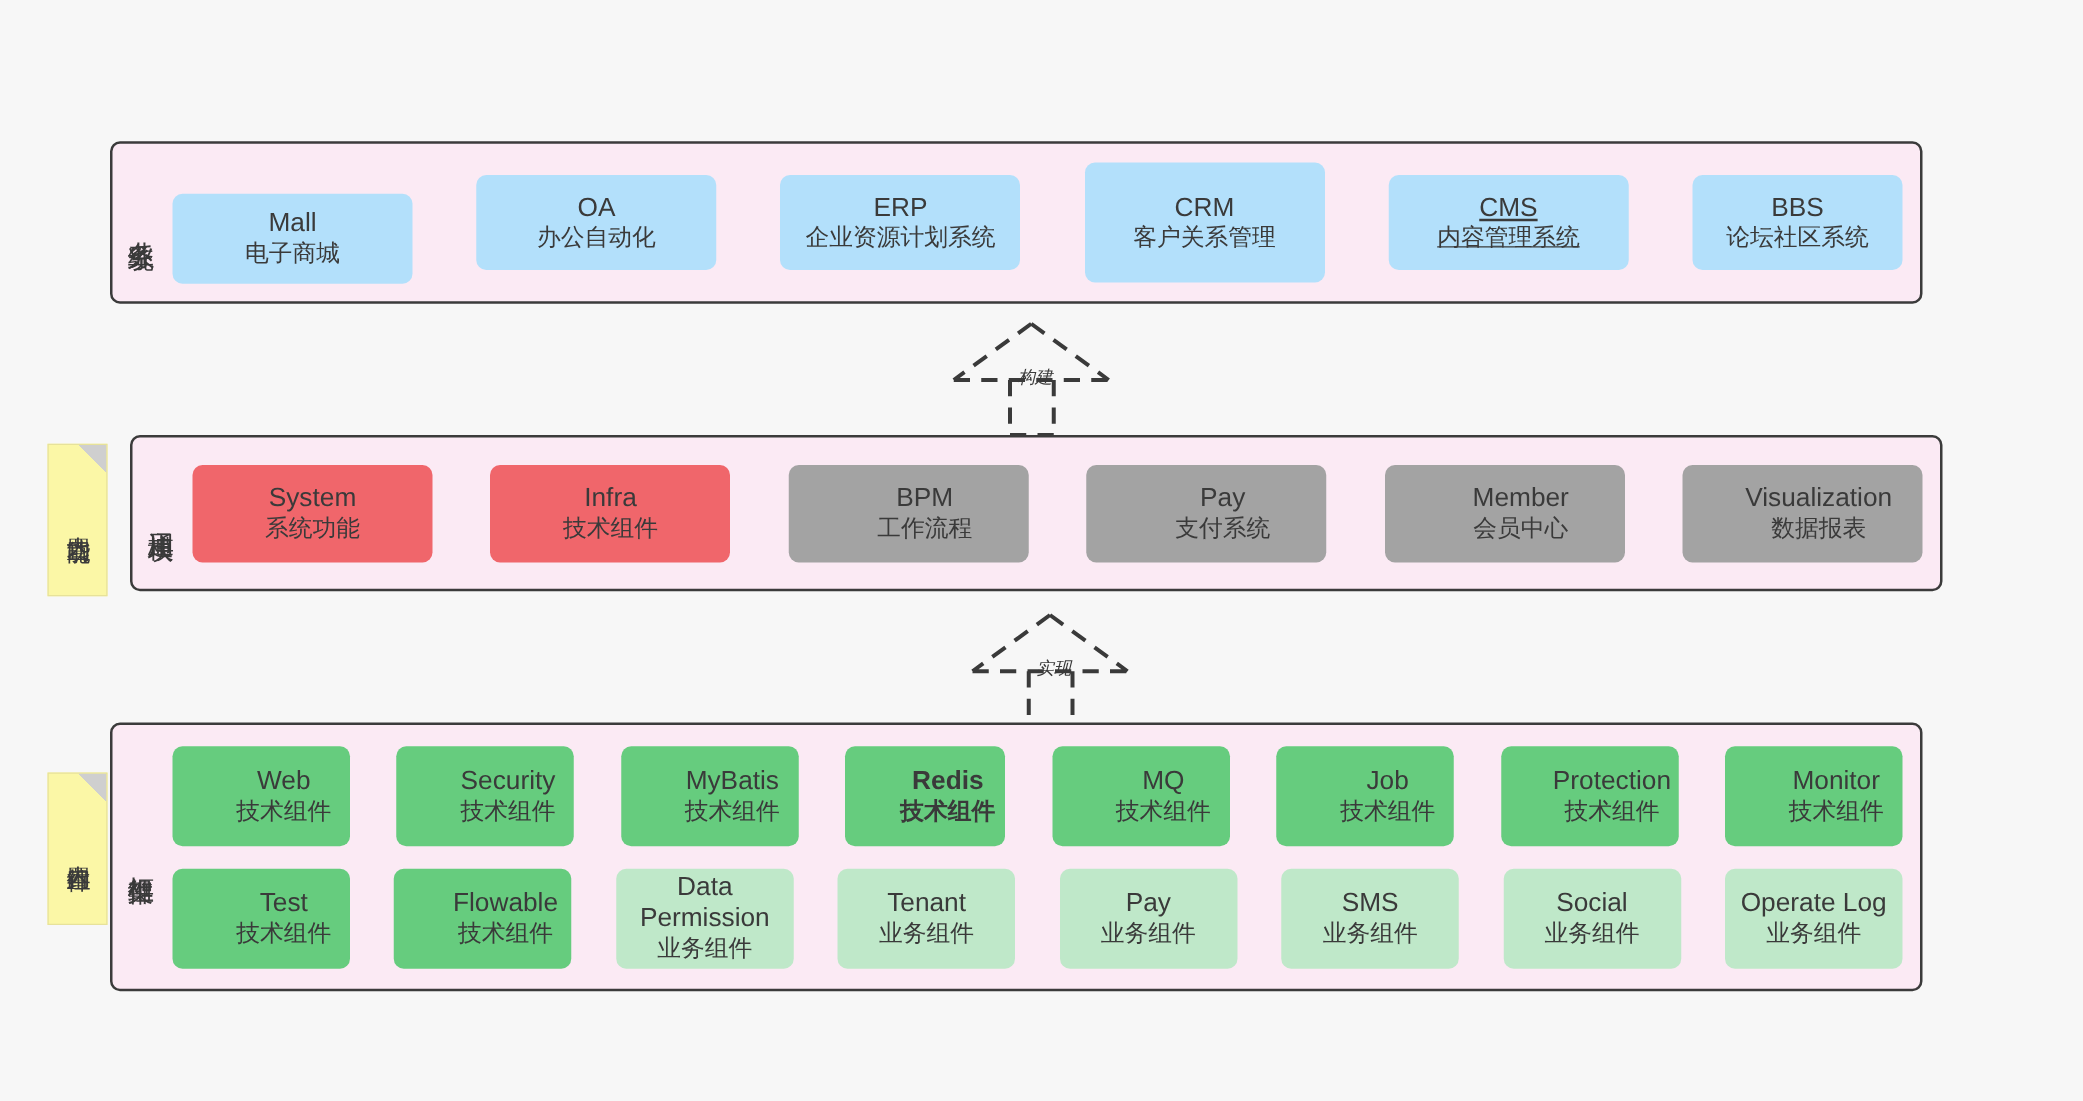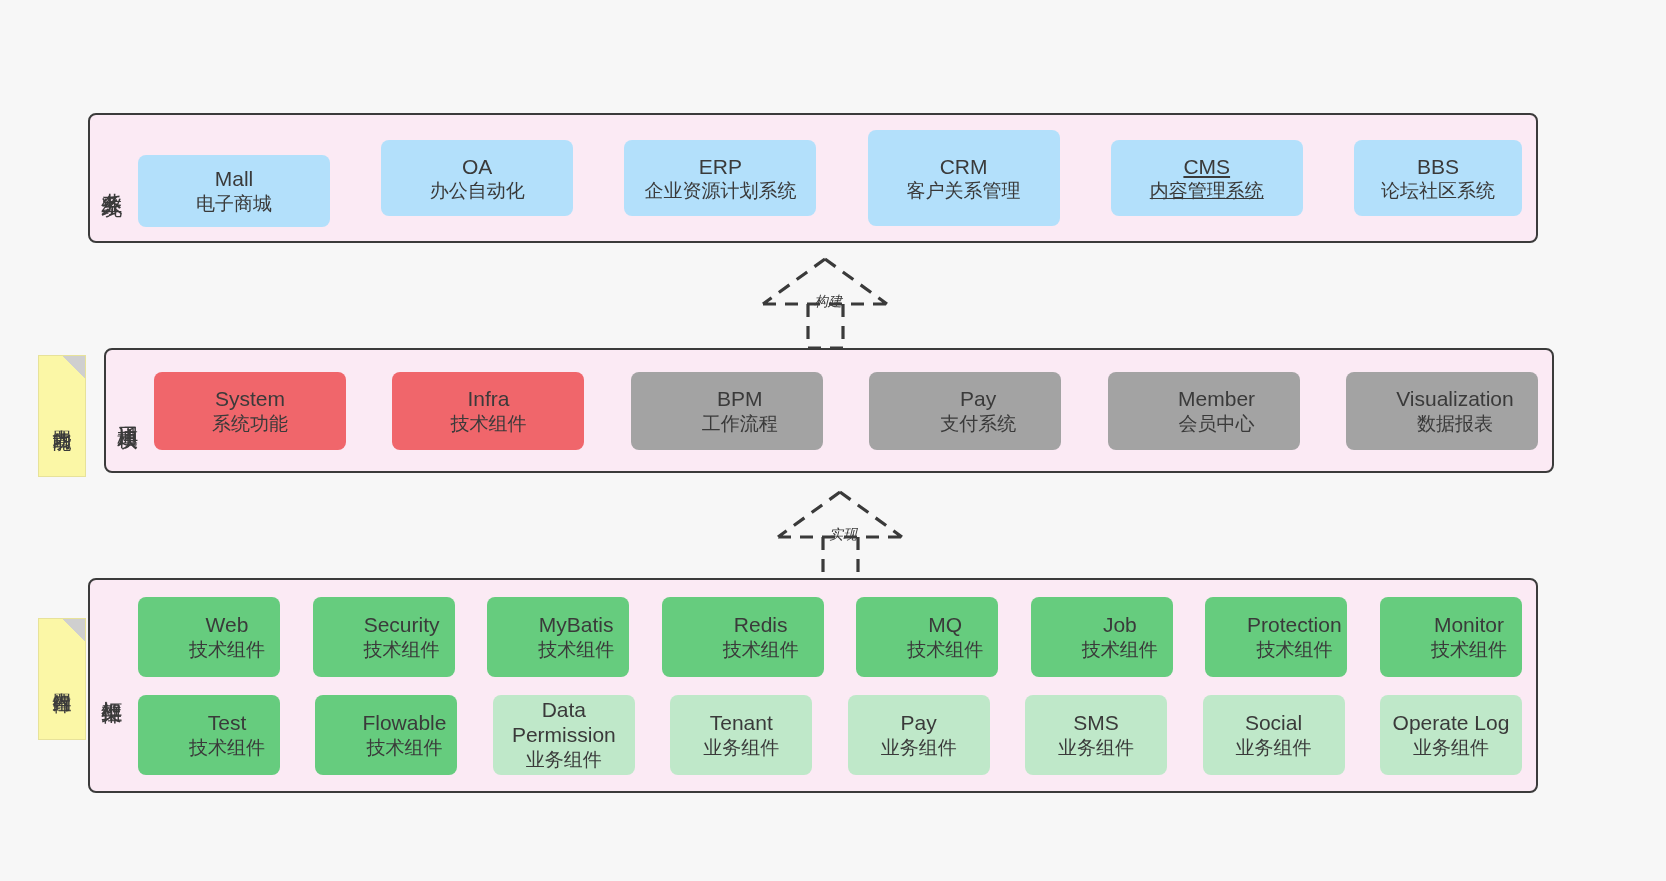--- a/index.html
+++ b/index.html
@@ -241,21 +241,21 @@
           <div class="cn">技术组件</div>
         </div>
         <div class="card c-greend" style="width:142px;height:80px;">
           <div class="en">Security</div>
           <div class="cn">技术组件</div>
         </div>
         <div class="card c-greend" style="width:142px;height:80px;">
           <div class="en">MyBatis</div>
           <div class="cn">技术组件</div>
         </div>
-        <div class="card c-greend" style="width:162px;height:80px;">
+        <div class="card c-greend" style="width:128px;height:80px;font-weight:bold;">
           <div class="en">Redis</div>
           <div class="cn">技术组件</div>
         </div>
         <div class="card c-greend" style="width:142px;height:80px;">
           <div class="en">MQ</div>
           <div class="cn">技术组件</div>
         </div>
         <div class="card c-greend" style="width:142px;height:80px;">
           <div class="en">Job</div>
           <div class="cn">技术组件</div>

